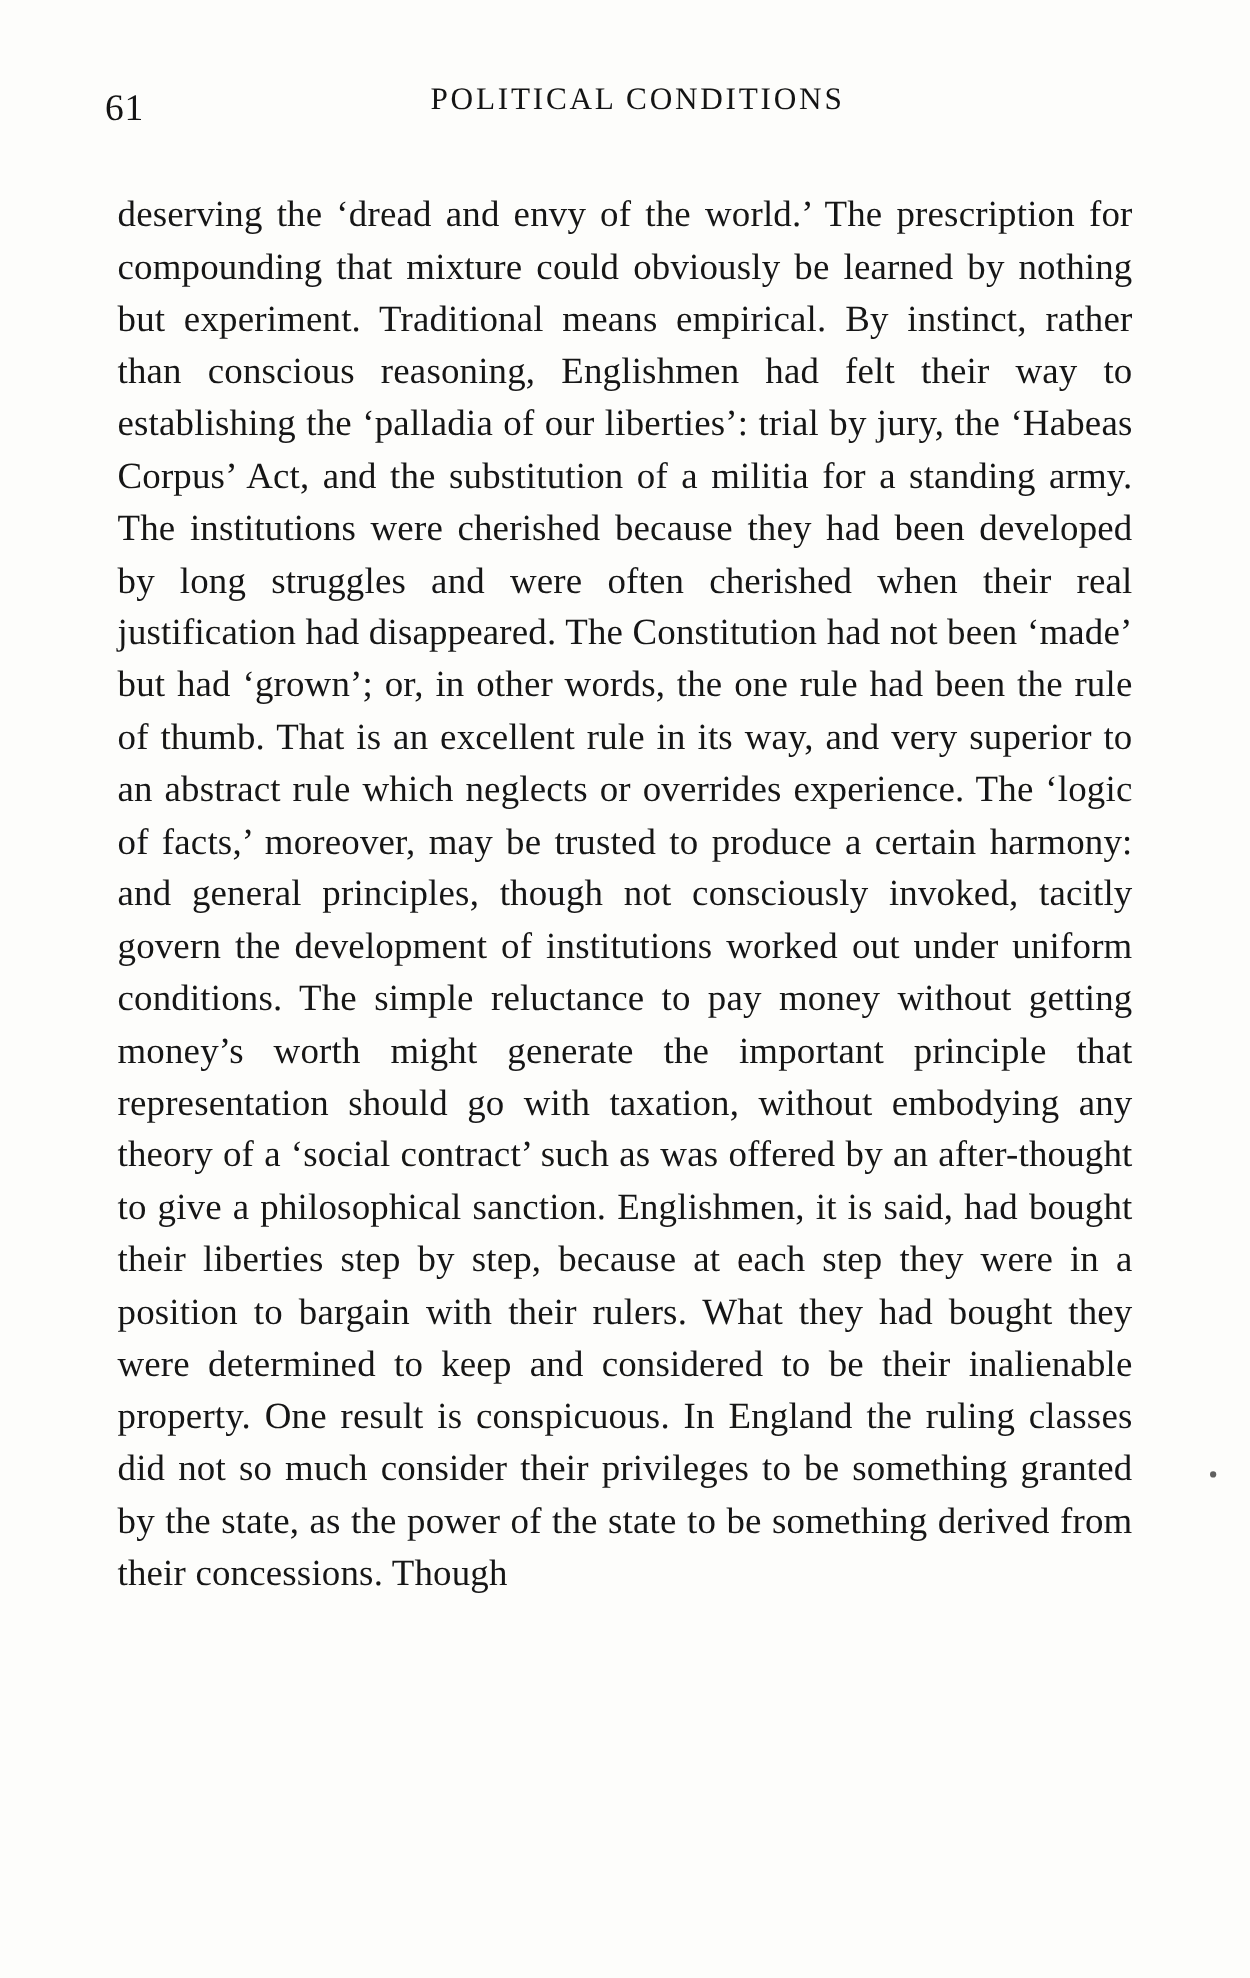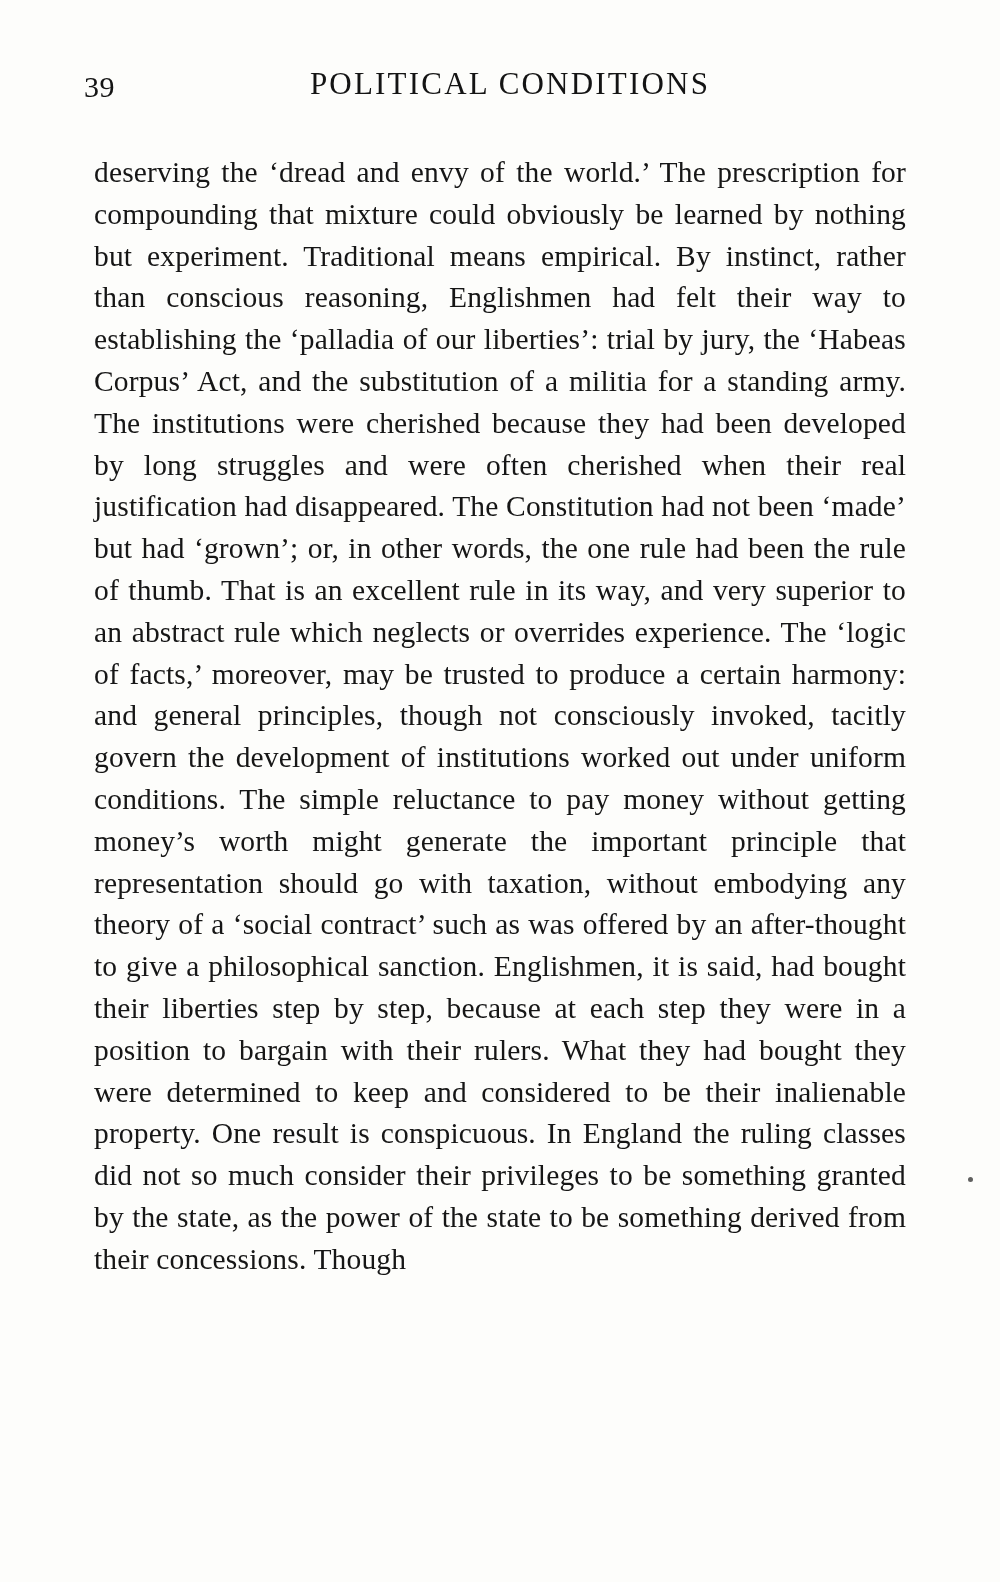--- a/index.html
+++ b/index.html
@@ -34,21 +34,21 @@
     font-size: 30px;
     letter-spacing: 0.5px;
     color: #141414;
   }
   .running-title {
     position: absolute;
     left: 0;
     right: 0;
     top: 0;
     text-align: center;
-    font-size: 31px;
+    font-size: 25px;
     letter-spacing: 2.2px;
     color: #141414;
     padding-left: 20px;
   }
   .body-text {
     position: absolute;
     top: 140px;
     left: 82px;
     width: 836px;
     font-size: 29.5px;
@@ -72,21 +72,21 @@
     background: #2b2b2b;
     opacity: 0.75;
   }
 </style>
 </head>
 <body>
 
 <div class="page">
 
   <div class="header">
-    <div class="folio">39</div>
+    <div class="folio">61</div>
     <div class="running-title">POLITICAL CONDITIONS</div>
   </div>
 
   <div class="body-text">
     <p>deserving the ‘dread and envy of the world.’   The prescription for compounding that mixture could obviously be learned by nothing but experiment.  Traditional means empirical.   By instinct, rather than conscious reasoning, Englishmen had felt their way to establishing the ‘palladia of our liberties’: trial by jury, the ‘Habeas Corpus’ Act, and the substitution of a militia for a standing army.   The institutions were cherished because they had been developed by long struggles and were often cherished when their real justification had disappeared. The Constitution had not been ‘made’ but had ‘grown’; or, in other words, the one rule had been the rule of thumb.   That is an excellent rule in its way, and very superior to an abstract rule which neglects or overrides experience.   The ‘logic of facts,’ moreover, may be trusted to produce a certain harmony: and general principles, though not consciously invoked, tacitly govern the development of institutions worked out under uniform conditions.  The simple reluctance to pay money without getting money’s worth might generate the important principle that representation should go with taxation, without embodying any theory of a ‘social contract’ such as was offered by an after-thought to give a philosophical sanction.  Englishmen, it is said, had bought their liberties step by step, because at each step they were in a position to bargain with their rulers.   What they had bought they were determined to keep and considered to be their inalienable property. One result is conspicuous.   In England the ruling classes did not so much consider their privileges to be something granted by the state, as the power of the state to be something derived from their concessions.   Though</p>
   </div>
 
   <div class="speck"></div>
 
 </div>

